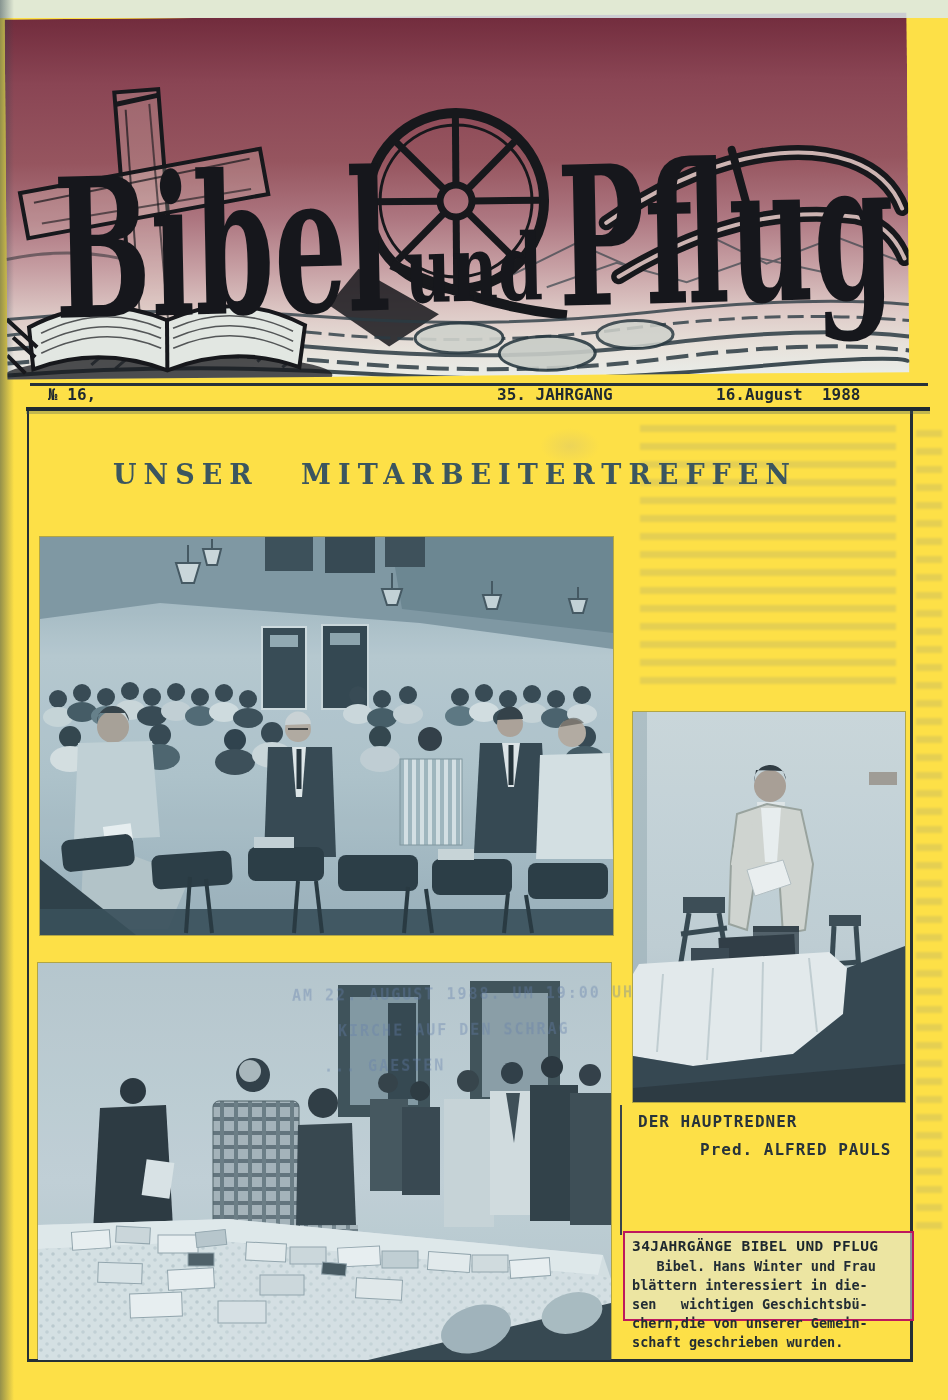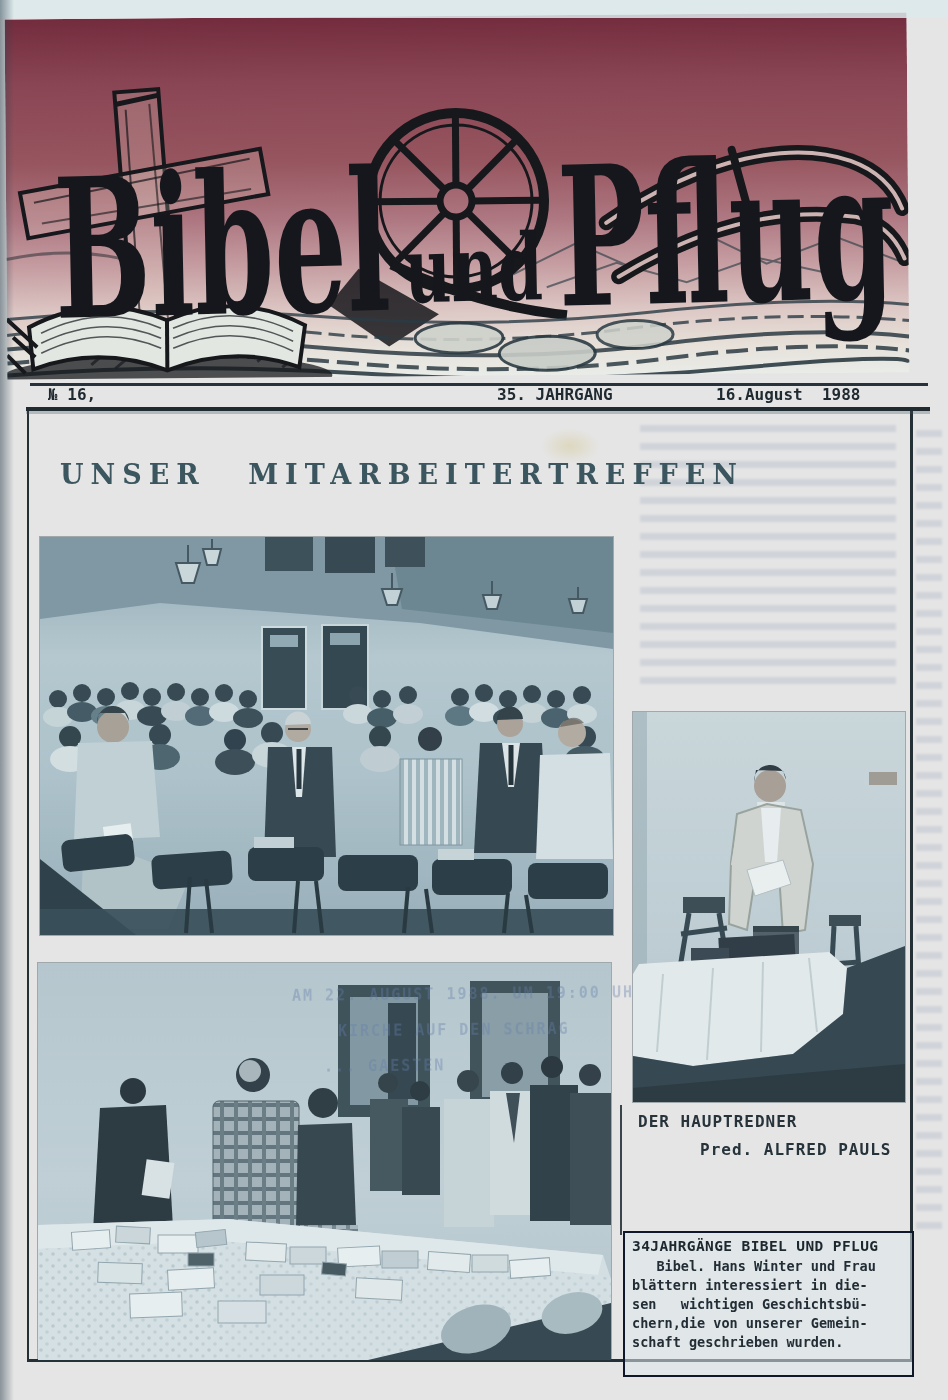--- a/index.html
+++ b/index.html
@@ -1,37 +1,37 @@
 <!DOCTYPE html>
 <html><head>
 <meta charset="utf-8">
 <style>
   html,body{margin:0;padding:0;}
   body{background:#9fb0b6;font-family:"DejaVu Sans Mono", monospace;}
   .page{position:relative;width:948px;height:1400px;overflow:hidden;
-        background:#e5e5e5;}
+        background:#fde047;}
   .page::before{content:"";position:absolute;left:0;top:0;width:14px;height:100%;
         background:linear-gradient(to right, rgba(45,65,78,.5), rgba(45,65,78,0));z-index:40;pointer-events:none;}
   .page::after{content:"";position:absolute;left:0;top:0;width:100%;height:18px;
         background:#dcEAec;opacity:.85;z-index:2;pointer-events:none;}
   .abs{position:absolute;}
   .masthead{left:6px;top:16px;width:902px;height:360px;transform:rotate(-.45deg);transform-origin:50% 50%;}
   .rule-top{left:30px;top:383px;width:898px;height:3px;background:#27323a;z-index:5;}
   .rule-bottom{left:26px;top:407px;width:904px;height:4px;background:#1f2a31;box-shadow:0 3px 0 rgba(60,85,95,.3);z-index:5;}
   .issue-line{top:385px;height:22px;font-size:16px;font-weight:bold;color:#1f2930;white-space:pre;z-index:6;}
   .frame{left:27px;top:411px;width:886px;height:951px;box-sizing:border-box;
          border:3px solid #242f36;border-top:none;border-left-width:2px;z-index:3;}
-  .headline{left:60px;top:459px;width:790px;
+  .headline{left:60px;top:459px;width:790px;text-align:center;
             font-family:"DejaVu Serif", serif;font-weight:bold;font-size:27px;
             letter-spacing:7px;word-spacing:26px;color:#3b565f;z-index:6;}
   .photo{z-index:6;box-shadow:0 0 0 1px rgba(35,55,65,.35);}
   .photo svg{display:block;}
   .caption{font-size:16px;font-weight:bold;color:#27333b;letter-spacing:1px;white-space:pre;z-index:7;}
-  .article-box{left:623px;top:1231px;width:291px;height:146px;box-sizing:border-box;
-               border:2px solid #0f172a;background:rgba(222,233,236,.55);z-index:7;padding:5px 6px 0 7px;}
+  .article-box{left:623px;top:1231px;width:291px;height:90px;box-sizing:border-box;
+               border:2px solid #be185d;background:rgba(222,233,236,.55);z-index:7;padding:5px 6px 0 7px;}
   .article-box .hd{font-size:14.5px;font-weight:bold;color:#1d272e;letter-spacing:.4px;white-space:pre;}
   .article-box .bd{margin-top:3px;font-size:13.5px;line-height:19px;font-weight:bold;color:#222d35;white-space:pre;}
   .v-divider{left:620px;top:1105px;width:2px;height:130px;background:#39444b;z-index:6;}
   .ghost{color:rgba(100,125,170,.38);font-weight:bold;font-size:15px;letter-spacing:2px;
          white-space:pre;filter:blur(.6px);transform:rotate(-.6deg);z-index:8;}
   .ghost-band{background:repeating-linear-gradient(to bottom, rgba(85,110,150,.14) 0 7px, rgba(85,110,150,0) 7px 18px);
               filter:blur(1px);z-index:4;}
   .stain{left:540px;top:428px;width:60px;height:36px;border-radius:50%;
          background:radial-gradient(ellipse, rgba(205,190,120,.35), rgba(205,190,120,0) 70%);z-index:9;}
 </style>

